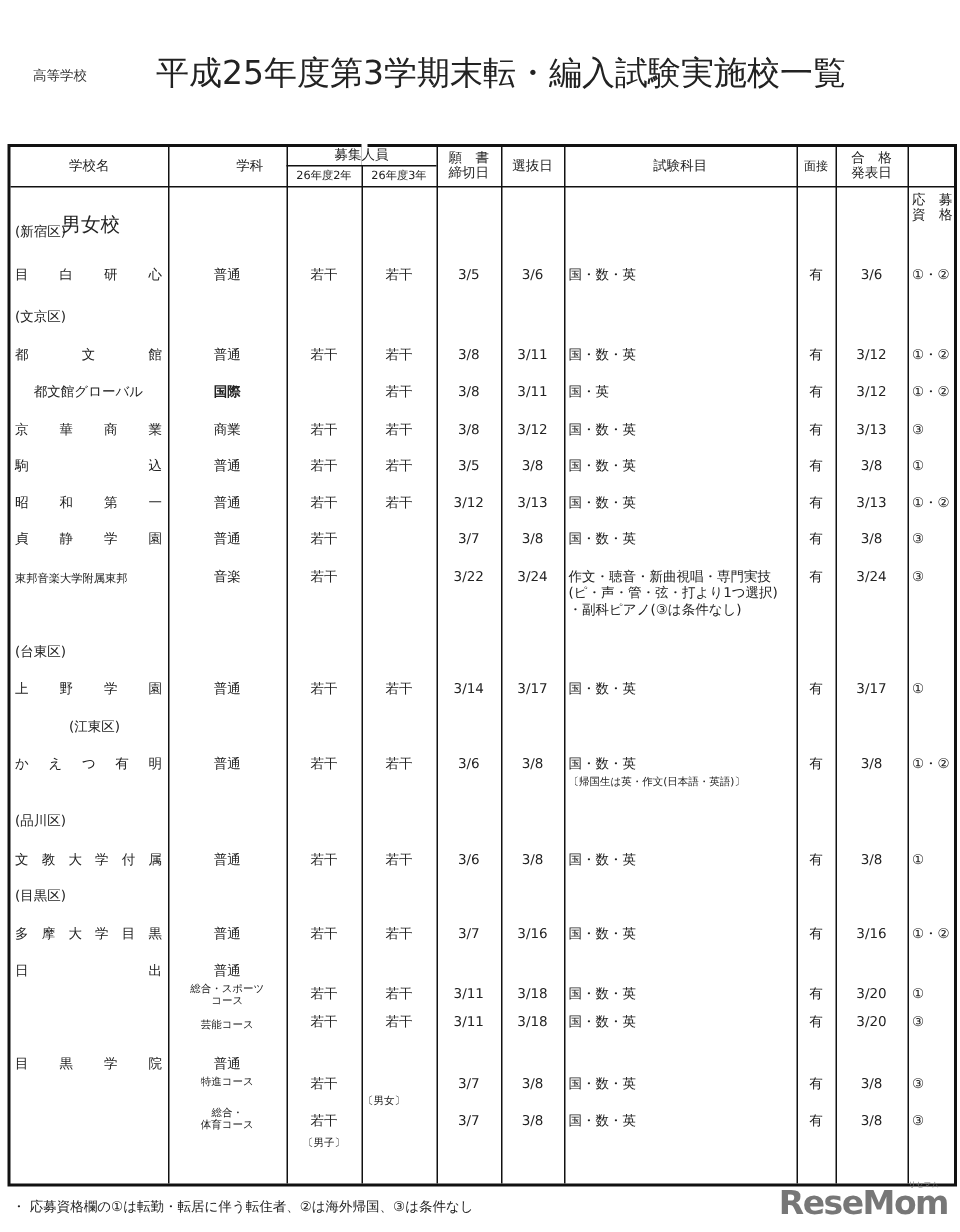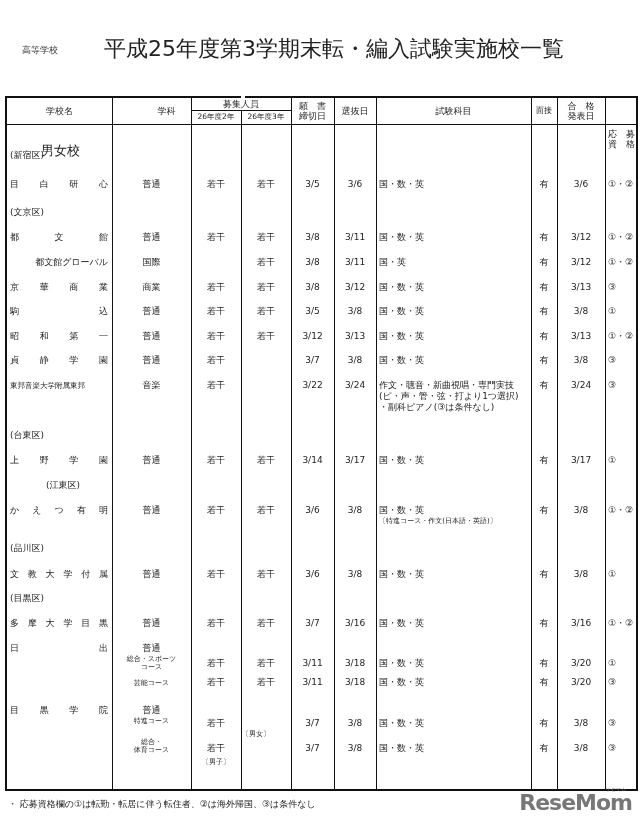--- a/index.html
+++ b/index.html
@@ -90,24 +90,24 @@
       </div>
       <div class="cell c" style="left:105px;width:79px;top:134px;">普通</div>
       <div class="cell c" style="left:184px;width:50px;top:134px;">若干</div>
       <div class="cell c" style="left:234px;width:50px;top:134px;">若干</div>
       <div class="cell c" style="left:284px;width:43px;top:134px;">3/8</div>
       <div class="cell c" style="left:327px;width:42px;top:134px;">3/11</div>
       <div class="cell " style="left:372px;top:134px;">国・数・英</div>
       <div class="cell c" style="left:524px;width:26px;top:134px;">有</div>
       <div class="cell c" style="left:550px;width:48px;top:134px;">3/12</div>
       <div class="cell " style="left:601px;top:134px;">①・②</div>
-      <div class="cell" style="left:3px;top:159px;width:98px;display:flex;justify-content:flex-end;">
+      <div class="cell" style="left:3px;top:159px;width:98px;display:flex;justify-content:center;">
         <span>都文館グローバル</span>
       </div>
-      <div class="cell c" style="left:105px;width:79px;top:159px;">国際</div>
+      <div class="cell c" style="left:105px;width:79px;top:159px;font-weight:bold;">国際</div>
       <div class="cell c" style="left:184px;width:50px;top:159px;"></div>
       <div class="cell c" style="left:234px;width:50px;top:159px;">若干</div>
       <div class="cell c" style="left:284px;width:43px;top:159px;">3/8</div>
       <div class="cell c" style="left:327px;width:42px;top:159px;">3/11</div>
       <div class="cell " style="left:372px;top:159px;">国・英</div>
       <div class="cell c" style="left:524px;width:26px;top:159px;">有</div>
       <div class="cell c" style="left:550px;width:48px;top:159px;">3/12</div>
       <div class="cell " style="left:601px;top:159px;">①・②</div>
       <div class="cell" style="left:3px;top:184px;width:98px;display:flex;justify-content:space-between;">
         <span>京</span>
@@ -207,21 +207,21 @@
       </div>
       <div class="cell c" style="left:105px;width:79px;top:407px;">普通</div>
       <div class="cell c" style="left:184px;width:50px;top:407px;">若干</div>
       <div class="cell c" style="left:234px;width:50px;top:407px;">若干</div>
       <div class="cell c" style="left:284px;width:43px;top:407px;">3/6</div>
       <div class="cell c" style="left:327px;width:42px;top:407px;">3/8</div>
       <div class="cell " style="left:372px;top:407px;">国・数・英</div>
       <div class="cell c" style="left:524px;width:26px;top:407px;">有</div>
       <div class="cell c" style="left:550px;width:48px;top:407px;">3/8</div>
       <div class="cell " style="left:601px;top:407px;">①・②</div>
-      <div class="cell small" style="left:372px;top:419px;">〔特進コース・作文(日本語・英語)〕</div>
+      <div class="cell small" style="left:372px;top:419px;">〔帰国生は英・作文(日本語・英語)〕</div>
       <div class="cell " style="left:3px;top:445px;">(品川区)</div>
       <div class="cell" style="left:3px;top:471px;width:98px;display:flex;justify-content:space-between;">
         <span>文</span>
         <span>教</span>
         <span>大</span>
         <span>学</span>
         <span>付</span>
         <span>属</span>
       </div>
       <div class="cell c" style="left:105px;width:79px;top:471px;">普通</div>

